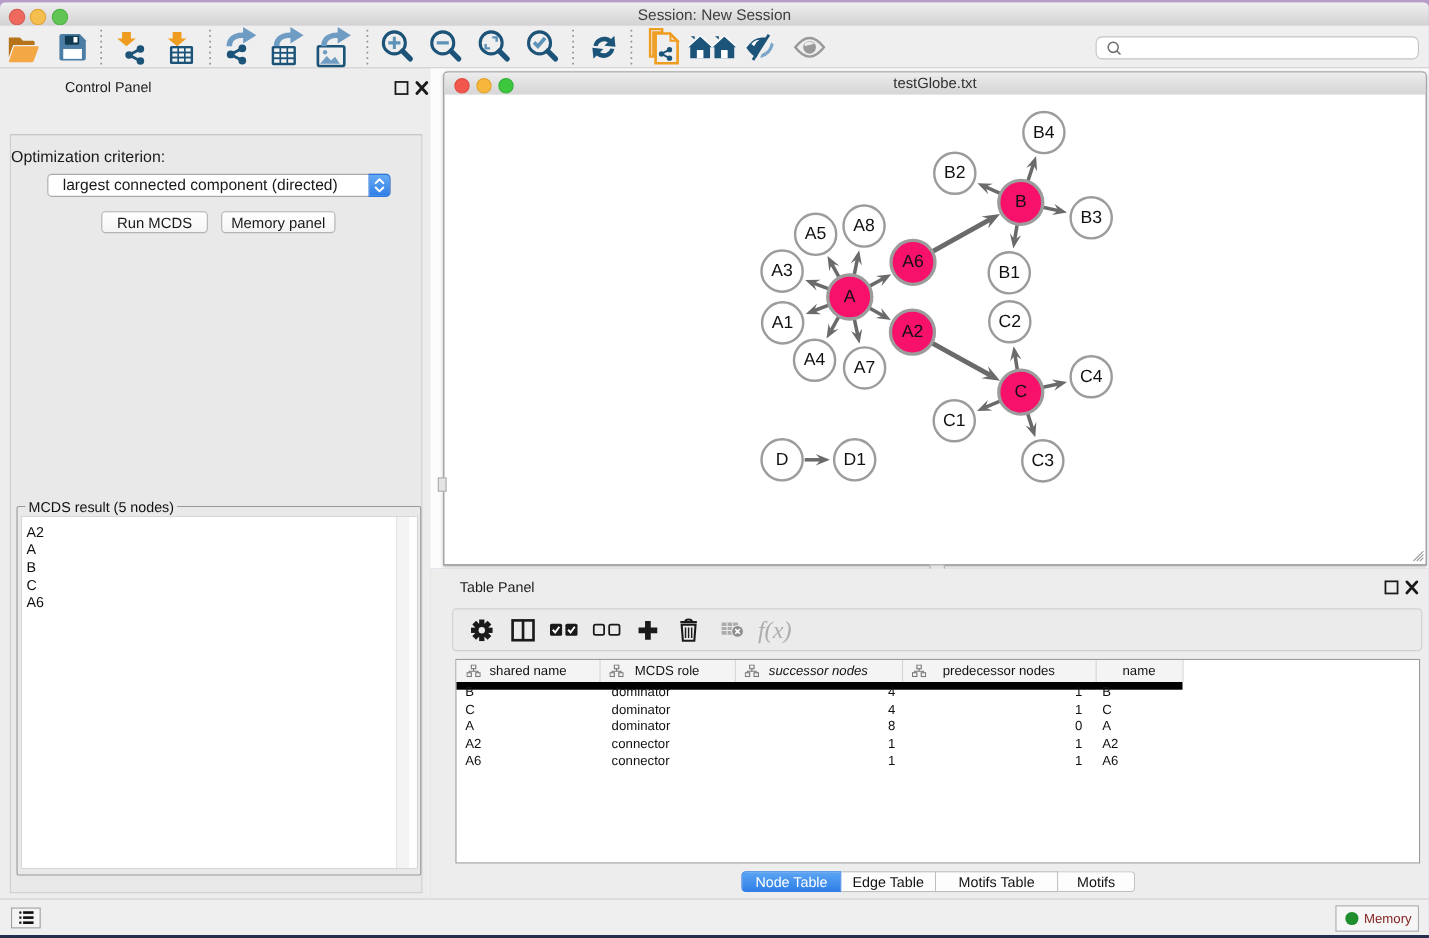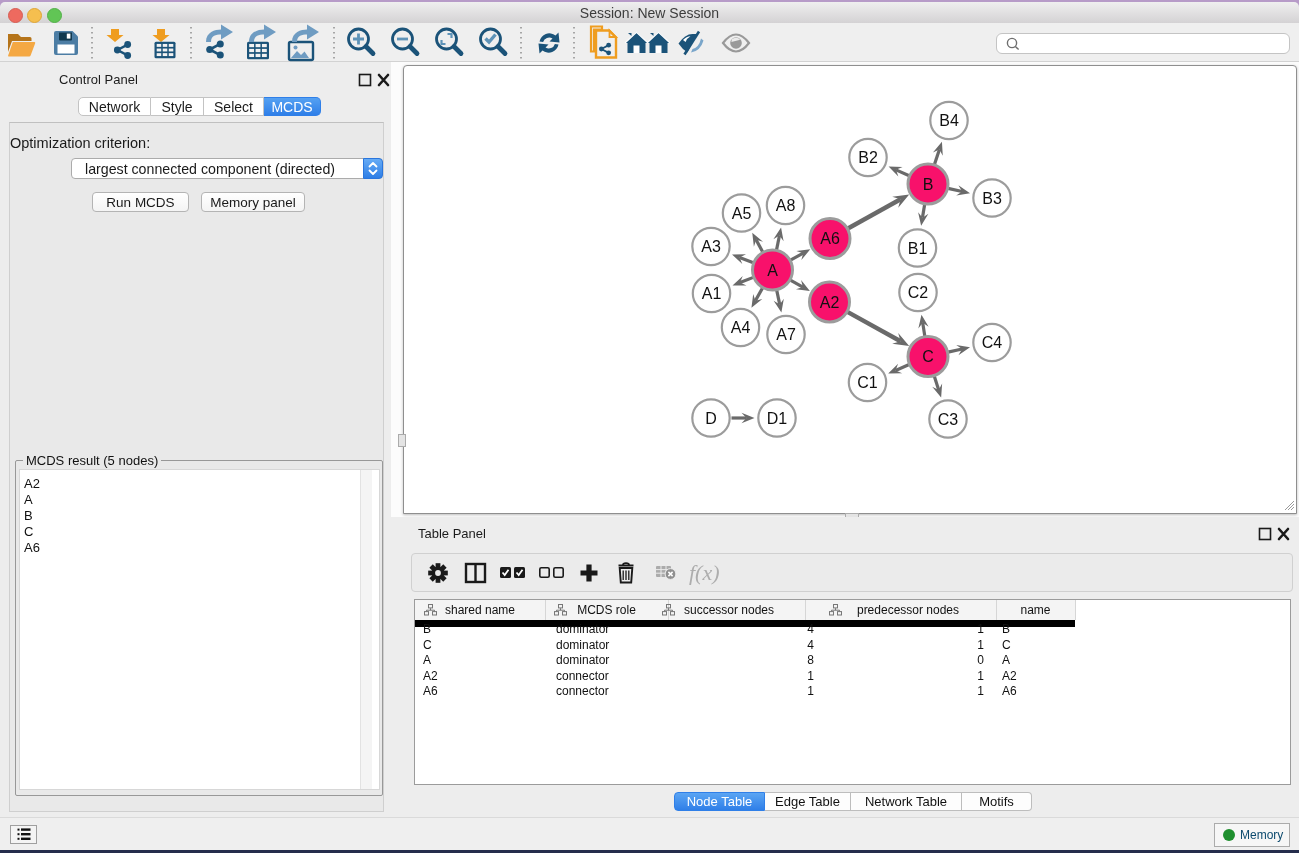--- a/index.html
+++ b/index.html
@@ -20,21 +20,21 @@
 #cpanel{left:0;top:62px;width:391px;height:755px;background:#ededed;}
 #cpanel .ptitle{left:13px;top:10px;font-size:13px;color:#1c1c1c;margin-left:46px;}
 #tabrow{left:78px;top:35px;height:19px;display:flex;font-size:14px;}
 .tab{background:#fff;border:1px solid #c3c3c3;border-left:none;color:#1c1c1c;
  display:flex;align-items:center;justify-content:center;}
 .tab.first{border-left:1px solid #c3c3c3;border-radius:5px 0 0 5px;}
 .tab.sel{background:linear-gradient(#55a1f2,#2f7fe8);color:#fff;border-color:#2f7fe8;border-radius:0 5px 5px 0;}
 #cbezel{left:9px;top:60px;width:373px;height:688px;background:#e9e9e9;
  border:1px solid #cfcfcf;border-top-color:#c0c0c0;}
 #optlabel{left:0;top:12px;width:100%;text-align:left;font-size:14.5px;color:#1a1a1a;}
-#combo{left:33px;top:35px;width:310px;height:19px;background:#fff;border:1px solid #ababab;border-radius:4px;margin-left:28px;}
+#combo{left:33px;top:35px;width:310px;height:19px;background:#fff;border:1px solid #ababab;border-radius:4px;}
 #combo .ctext{left:13px;top:2px;font-size:14.2px;color:#1a1a1a;position:absolute;white-space:nowrap;}
 #combo .spin{right:-1px;top:-1px;width:18px;height:19px;border:1px solid #2a76dd;
  background:linear-gradient(#66abf5,#2e7ee6);border-radius:0 4px 4px 0;position:absolute;}
 .btn{position:absolute;height:18px;background:linear-gradient(#ffffff,#f4f4f4);border:1px solid #b4b4b4;
  border-radius:4px;font-size:13.5px;color:#1a1a1a;display:flex;align-items:center;justify-content:center;}
 #fieldset{left:5px;top:337px;width:366px;height:334px;border:1px solid #989898;border-radius:2px;}
 #fieldset .flabel{position:absolute;left:7px;top:-8px;background:#e9e9e9;padding:0 3px;font-size:13px;color:#111;}
 #flist{position:absolute;left:3px;top:8px;width:359px;height:319px;background:#fff;border:1px solid #d7d7d7;}
 #flist .item{position:absolute;left:4px;font-size:13px;color:#111;}
 #fscroll{position:absolute;right:7px;top:0px;width:11px;height:319px;background:#f4f4f4;border-left:1px solid #e2e2e2;}
@@ -58,21 +58,21 @@
 #bt-tabs{position:absolute;left:283px;top:275px;height:19px;display:flex;font-size:13px;}
 .btab{background:#fdfdfd;border:1px solid #bdbdbd;border-left:none;color:#111;display:flex;align-items:center;justify-content:center;}
 .btab.first{border-left:1px solid #bdbdbd;border-radius:4px 0 0 4px;}
 .btab.last{border-radius:0 4px 4px 0;}
 .btab.sel{background:linear-gradient(#5ba5f3,#2f7fe8);color:#fff;border-color:#2f7fe8;}
 
 #statusbar{left:0;top:817px;width:1299px;height:33px;background:#efefef;border-top:1px solid #dadada;}
 #listbtn{left:10px;top:7px;width:25px;height:17px;background:#f4f4f4;border:1px solid #9f9f9f;position:absolute;}
 #membtn{left:1214px;top:5px;width:74px;height:22px;background:#f6f6f6;border:1px solid #ababab;position:absolute;}
 #membtn .dot{position:absolute;left:8px;top:5px;width:12px;height:12px;border-radius:50%;background:#1f8f2e;}
-#membtn .mtext{position:absolute;left:25px;top:4px;font-size:12px;color:#0c4a6e;}
+#membtn .mtext{position:absolute;left:25px;top:4px;font-size:12px;color:#7f1d1d;}
 #wallbottom{left:0;top:850px;width:1299px;height:3px;background:#252d4c;}
 </style>
 </head>
 <body>
 
 <div class="abs" id="titlebar">
   <div class="light" style="left:8px;background:#ee6a5f;border:1px solid #d65d54;"></div>
   <div class="light" style="left:27px;background:#f5bf4f;border:1px solid #dfa636;"></div>
   <div class="light" style="left:47px;background:#61c555;border:1px solid #52b148;"></div>
   <div class="title">Session: New Session</div>
@@ -229,26 +229,20 @@
     </svg>
   </div>
 </div>
 
 <div class="abs" id="cpanel">
   <div class="abs ptitle">Control Panel</div>
   <svg class="abs" style="left:358px;top:11px" width="32" height="14" viewBox="0 0 32 14">
     <rect x="1.5" y="1.5" width="11" height="11" fill="none" stroke="#1a1a1a" stroke-width="1.6"></rect>
     <path d="M21 2 L30 12 M30 2 L21 12" stroke="#1a1a1a" stroke-width="2.6" stroke-linecap="round"></path>
   </svg>
-  <div class="abs" id="tabrow">
-    <div class="tab first" style="width:71px">Network</div>
-    <div class="tab" style="width:52px">Style</div>
-    <div class="tab" style="width:59px">Select</div>
-    <div class="tab sel" style="width:56px">MCDS</div>
-  </div>
   <div class="abs" id="cbezel">
     <div class="abs" id="optlabel">Optimization criterion:</div>
     <div class="abs" id="combo">
       <div class="ctext">largest connected component (directed)</div>
       <div class="spin">
         <svg width="18" height="19" viewBox="0 0 18 19">
           <path d="M5.5 7.5 L9 4 L12.5 7.5" fill="none" stroke="#fff" stroke-width="1.8" stroke-linecap="round" stroke-linejoin="round"></path>
           <path d="M5.5 11.5 L9 15 L12.5 11.5" fill="none" stroke="#fff" stroke-width="1.8" stroke-linecap="round" stroke-linejoin="round"></path>
         </svg>
       </div>
@@ -264,20 +258,26 @@
         <div class="item" style="top:54px">C</div>
         <div class="item" style="top:70px">A6</div>
         <div id="fscroll"></div>
       </div>
     </div>
   </div>
 </div>
 
 <div class="abs" id="desktop"></div>
 <div class="abs" id="netwin">
+  <div id="nettitle">
+    <div class="light" style="left:9px;top:4.5px;width:12px;height:12px;background:#f2574e;border:1px solid #e04b42;"></div>
+    <div class="light" style="left:29px;top:4.5px;width:12px;height:12px;background:#f6b73c;border:1px solid #e3a42b;"></div>
+    <div class="light" style="left:49px;top:4.5px;width:12px;height:12px;background:#3dc73f;border:1px solid #32b236;"></div>
+    <div class="title">testGlobe.txt</div>
+  </div>
   <svg id="graph" style="position:absolute;left:0;top:20px" width="890" height="426" viewBox="403 85 890 426">
       <line x1="752.3704591824517" y1="276.369577200203" x2="739.0170130431355" y2="281.51393759813635" stroke="#6a6a6a" stroke-width="3.2"></line>
       <polygon points="731.495837482675,284.4114396583137 741.757409638142,274.8856779093434 739.0170130431355,281.51393759813635 745.4961219738548,284.5904205680021" fill="#6a6a6a"></polygon>
       <line x1="752.3504103001372" y1="261.6826771065565" x2="738.5469005476978" y2="256.4081652499333" stroke="#6a6a6a" stroke-width="3.2"></line>
       <polygon points="731.0178423535078,253.53120805377944 745.0175860190748,253.3140046964857 738.5469005476978,256.4081652499333 741.3053831853279,263.02891849544045" fill="#6a6a6a"></polygon>
       <line x1="761.7056750883453" y1="250.9910800011511" x2="755.1007106975691" y2="238.84646805682064" stroke="#6a6a6a" stroke-width="3.2"></line>
       <polygon points="751.2498688054746,231.76588780361467 762.0290204076954,240.70176441066013 755.1007106975691,238.84646805682064 752.8927878229134,245.67059265852396" fill="#6a6a6a"></polygon>
       <line x1="775.5503344003184" y1="248.90411009072758" x2="778.4620380842082" y2="234.4575802745056" stroke="#6a6a6a" stroke-width="3.2"></line>
       <polygon points="780.0545110240407,226.55646453456728 782.583500308142,240.3276014956501 778.4620380842082,234.4575802745056 772.3885122566087,238.27279770231777" fill="#6a6a6a"></polygon>
       <line x1="761.5310973679605" y1="286.9128719169461" x2="754.360959240738" y2="299.7967138642989" stroke="#6a6a6a" stroke-width="3.2"></line>
@@ -438,21 +438,21 @@
         </div>
         <div class="hcell" style="left: 130px; width: 123px;">
           <svg width="13" height="12" viewBox="0 0 13 12" style="position:absolute;left:9px;top:4px">
             <rect x="4.5" y="0.5" width="4" height="3.4" fill="none" stroke="#777" stroke-width="1"></rect>
             <rect x="0.5" y="7.6" width="4" height="3.4" fill="none" stroke="#777" stroke-width="1"></rect>
             <rect x="8.5" y="7.6" width="4" height="3.4" fill="none" stroke="#777" stroke-width="1"></rect>
             <path d="M6.5 4.2 v2 M2.5 7.4 v-1.2 h8 v1.2" fill="none" stroke="#777" stroke-width="1"></path>
           </svg>
           <span>MCDS role</span>
         </div>
-        <div class="hcell" style="left: 238px; width: 152px;">
+        <div class="hcell" style="left: 253px; width: 152px; font-style: italic;">
           <svg width="13" height="12" viewBox="0 0 13 12" style="position:absolute;left:9px;top:4px">
             <rect x="4.5" y="0.5" width="4" height="3.4" fill="none" stroke="#777" stroke-width="1"></rect>
             <rect x="0.5" y="7.6" width="4" height="3.4" fill="none" stroke="#777" stroke-width="1"></rect>
             <rect x="8.5" y="7.6" width="4" height="3.4" fill="none" stroke="#777" stroke-width="1"></rect>
             <path d="M6.5 4.2 v2 M2.5 7.4 v-1.2 h8 v1.2" fill="none" stroke="#777" stroke-width="1"></path>
           </svg>
           <span>successor nodes</span>
         </div>
         <div class="hcell" style="left: 405px; width: 176px;">
           <svg width="13" height="12" viewBox="0 0 13 12" style="position:absolute;left:9px;top:4px">
@@ -501,21 +501,21 @@
           <span style="left:141px">connector</span>
           <span style="left:344px;width:55px;text-align:right">1</span>
           <span style="left:514px;width:55px;text-align:right">1</span>
           <span style="left:587px">A6</span>
         </div>
       </div>
   </div>
   <div id="bt-tabs">
     <div class="btab first sel" style="width:89px">Node Table</div>
     <div class="btab" style="width:85px">Edge Table</div>
-    <div class="btab" style="width:110px">Network Table</div>
+    <div class="btab" style="width:110px">Motifs Table</div>
     <div class="btab last" style="width:69px">Motifs</div>
   </div>
 </div>
 
 <div class="abs" id="statusbar">
   <div id="listbtn">
     <svg width="25" height="17" viewBox="0 0 25 17">
       <rect x="6.5" y="2.6" width="2" height="2" fill="#111"></rect>
       <rect x="6.5" y="7.2" width="2" height="2" fill="#111"></rect>
       <rect x="6.5" y="11.8" width="2" height="2" fill="#111"></rect>

